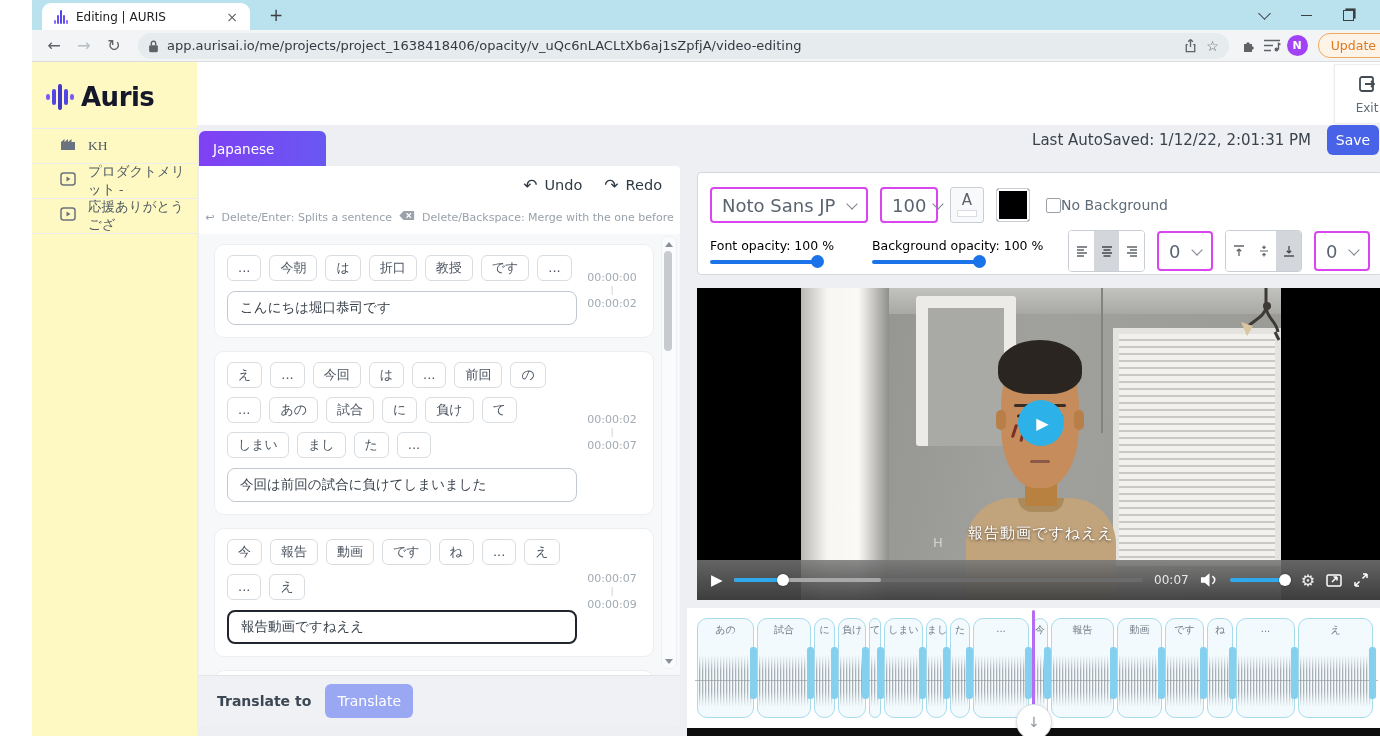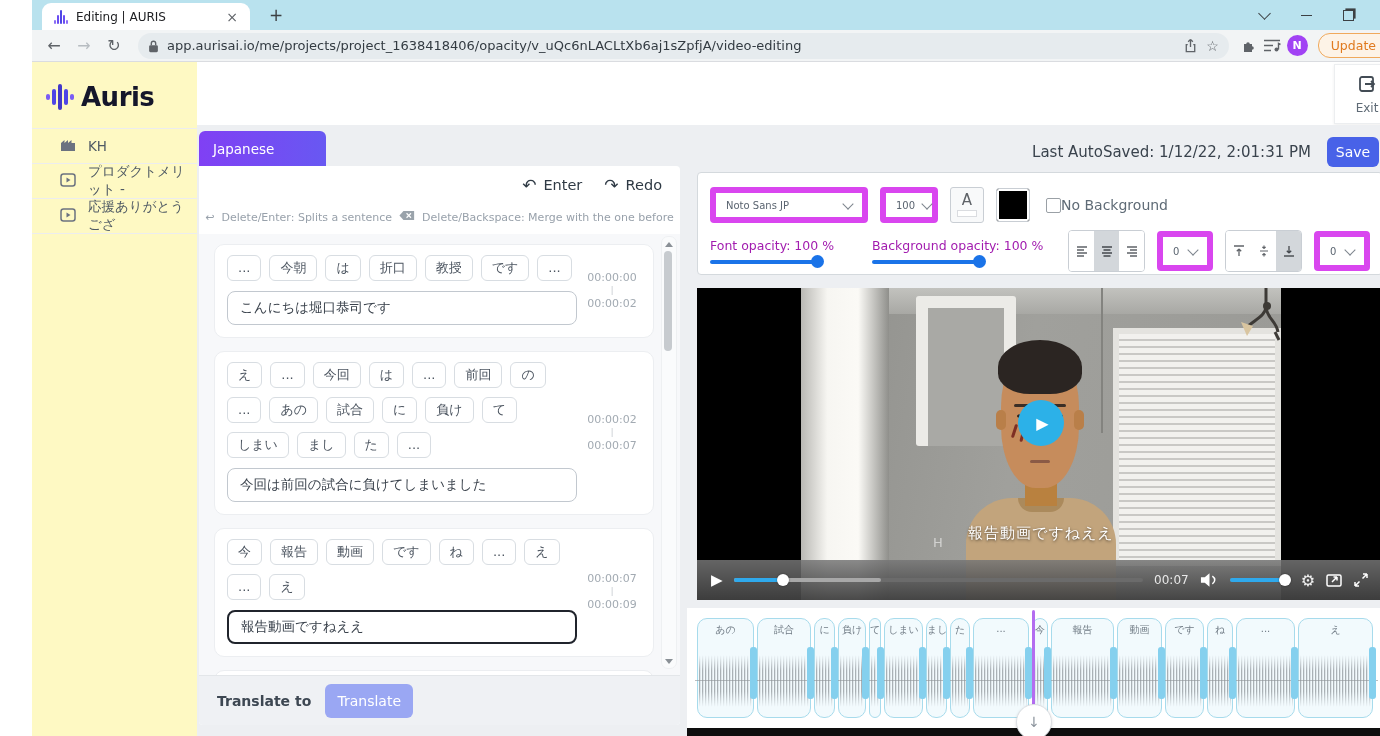--- a/index.html
+++ b/index.html
@@ -45,21 +45,21 @@
   .logo{display:flex;align-items:center;gap:7px;padding:20px 0 16px 14px;}
   .logo-bars{display:inline-flex;align-items:center;gap:2px;height:26px;}
   .logo-bars i{display:block;width:4px;border-radius:3px;background:#4f46e5;}
   .logo-bars i:nth-child(1){height:6px;background:#7a5cf5;}
   .logo-bars i:nth-child(2){height:16px;}
   .logo-bars i:nth-child(3){height:26px;background:#4338ca;}
   .logo-bars i:nth-child(4){height:16px;}
   .logo-bars i:nth-child(5){height:6px;background:#7a5cf5;}
   .logo-text{font-size:26px;font-weight:800;color:#15172b;letter-spacing:-0.5px;}
   .navitem{display:flex;align-items:center;gap:12px;height:34px;border-top:1px solid #ecedef;
-           padding-left:28px;font-size:13.5px;color:#4f5a64;cursor:pointer;}
+           padding-left:28px;font-size:13.5px;color:#4f5a64;cursor:pointer;font-family:Liberation Serif, serif;}
   .navitem:last-child{border-bottom:1px solid #ecedef;}
   .exitcard{position:absolute;right:12px;top:64px;width:64px;height:58px;background:#fff;border:1px solid #eceef0;
             box-shadow:0 1px 3px rgba(0,0,0,.07);display:flex;flex-direction:column;align-items:center;
             justify-content:center;gap:4px;font-size:12px;color:#5f6b76;cursor:pointer;}
   .main{position:absolute;left:165px;top:125px;right:0;bottom:0;background:#edeff2;}
   
   .editor{position:absolute;left:2px;top:6px;width:481px;bottom:11px;}
   .langtab{width:127px;height:35px;border-radius:6px 6px 0 0;background:linear-gradient(90deg,#8040f4,#6858f2);
            color:#fff;font-size:13.5px;display:flex;align-items:center;padding-left:14px;box-sizing:border-box;cursor:pointer;}
   .epanel{position:absolute;left:0;top:35px;right:0;bottom:0;background:#fff;border-radius:0 4px 4px 4px;overflow:hidden;}
@@ -85,51 +85,51 @@
   .tscol .sep{font-size:8px;color:#c0c6cc;}
   .lscroll{position:absolute;right:3px;top:70px;width:14px;bottom:56px;background:#fafbfc;border:1px solid #eef0f2;
            border-radius:7px;}
   .arr{position:absolute;left:0;width:100%;height:12px;display:flex;align-items:center;justify-content:center;}
   .tri-up{width:0;height:0;border-left:4px solid transparent;border-right:4px solid transparent;border-bottom:5px solid #8a9096;}
   .tri-down{width:0;height:0;border-left:4px solid transparent;border-right:4px solid transparent;border-top:5px solid #8a9096;}
   .lthumb{position:absolute;left:2px;top:14px;width:8px;height:100px;background:#c7cbcf;border-radius:4px;}
   .efooter{position:absolute;left:0;right:0;bottom:0;height:50px;background:#eff1f4;border-top:1px solid #e3e6e9;
            display:flex;align-items:center;padding-left:18px;box-sizing:border-box;}
   .tlabel{font-size:14px;font-weight:600;color:#3d4752;}
-  .select{height:34px;border:6px solid #d946ef;border-radius:4px;background:#fff;display:inline-flex;
-          align-items:center;justify-content:space-between;padding:0 10px;font-size:10px;color:#5a6470;
+  .select{height:34px;border:2px solid #d946ef;border-radius:4px;background:#fff;display:inline-flex;
+          align-items:center;justify-content:space-between;padding:0 10px;font-size:18px;color:#5a6470;
           box-sizing:border-box;cursor:pointer;gap:8px;}
   .cv{width:7px;height:7px;border-right:1.5px solid #7d858d;border-bottom:1.5px solid #7d858d;
       transform:rotate(45deg);margin-top:-3px;flex:none;}
   .langsel{width:148px;margin-left:14px;}
   .tbtn{margin-left:14px;width:88px;height:34px;border:none;border-radius:6px;background:#9aa7f3;color:#fff;
         font-size:14px;cursor:pointer;font-family:inherit;}
   
   .rightcol{position:absolute;left:490px;top:0;right:0;bottom:0;}
-  .saverow{position:absolute;top:12px;right:33px;height:30px;display:flex;align-items:center;gap:16px;}
+  .saverow{position:absolute;top:0;right:33px;height:30px;display:flex;align-items:center;gap:16px;}
   .autosave{font-size:15px;color:#3a434d;}
   .savebtn{width:52px;height:30px;border:none;border-radius:6px;color:#fff;font-size:14px;cursor:pointer;
            font-family:inherit;}
   .stylebox{position:absolute;left:10px;right:29px;top:47px;height:103px;background:#fff;border:1px solid #d4d9dd;
             border-radius:4px;box-sizing:border-box;padding:10px 12px;}
   .srow{display:flex;align-items:center;gap:12px;}
   .srow1{height:44px;}
   .srow2{height:40px;margin-top:4px;}
   .fontsel{width:158px;height:36px;}
   .sizesel{width:58px;height:36px;}
   .abtn{width:32px;height:34px;border:1px solid #c9ced4;border-radius:3px;background:#f8f9fa;display:flex;
         flex-direction:column;align-items:center;justify-content:center;cursor:pointer;}
   .abtn .a{font-size:15px;color:#5f6368;line-height:15px;}
   .abtn .bar{width:18px;height:5px;background:#fff;border:1px solid #dadce0;margin-top:2px;}
   .swatch{width:32px;height:32px;border:1px solid #c9ced4;border-radius:3px;background:#000;box-shadow:inset 0 0 0 2px #fff;cursor:pointer;}
   .cbwrap{display:flex;align-items:center;font-size:14px;color:#5f6b76;margin-left:4px;}
   .cb{width:13px;height:13px;border:1.5px solid #9aa0a6;border-radius:2px;background:#fff;cursor:pointer;}
   .opgroup{width:150px;}
   .opgroup.bg{width:184px;}
-  .oplabel{font-size:12.5px;color:#a21caf;margin-bottom:7px;white-space:nowrap;}
+  .oplabel{font-size:12.5px;color:#000000;margin-bottom:7px;white-space:nowrap;}
   .slider{width:112px;height:4px;background:#1a73e8;border-radius:2px;position:relative;cursor:pointer;}
   .slider i{position:absolute;right:-2px;top:-5px;width:13px;height:13px;border-radius:50%;background:#1a73e8;}
   .btngroup{height:40px;border:1px solid #c9ced4;border-radius:4px;background:#fff;display:inline-flex;
             align-items:stretch;overflow:hidden;}
   .gbtn{width:25px;display:flex;align-items:center;justify-content:center;cursor:pointer;background:#fff;}
   .gbtn.active{background:#d3d7db;}
   .zerosel{width:56px;height:40px;}
   
   .video{position:absolute;left:10px;right:29px;top:163px;height:312px;background:#000;overflow:hidden;}
   .vcontent{position:absolute;left:104px;top:0;width:480px;height:100%;background:linear-gradient(100deg,#8f8f8b,#a0a09c 45%,#9a9a96);}
@@ -327,21 +327,21 @@
   </div>
 
   <div class="main">
 
     <div class="editor">
       <div class="langtab">Japanese</div>
       <div class="epanel">
         <div class="udrow">
           <span class="udbtn">
             <span class="g">↶</span>
-            <span>Enter</span>
+            <span>Undo</span>
           </span>
           <span class="udbtn">
             <span class="g">↷</span>
             <span>Redo</span>
           </span>
         </div>
         <div class="hintrow">
           <span>↩</span>
           <span>Delete/Enter: Splits a sentence</span>
           <span>

